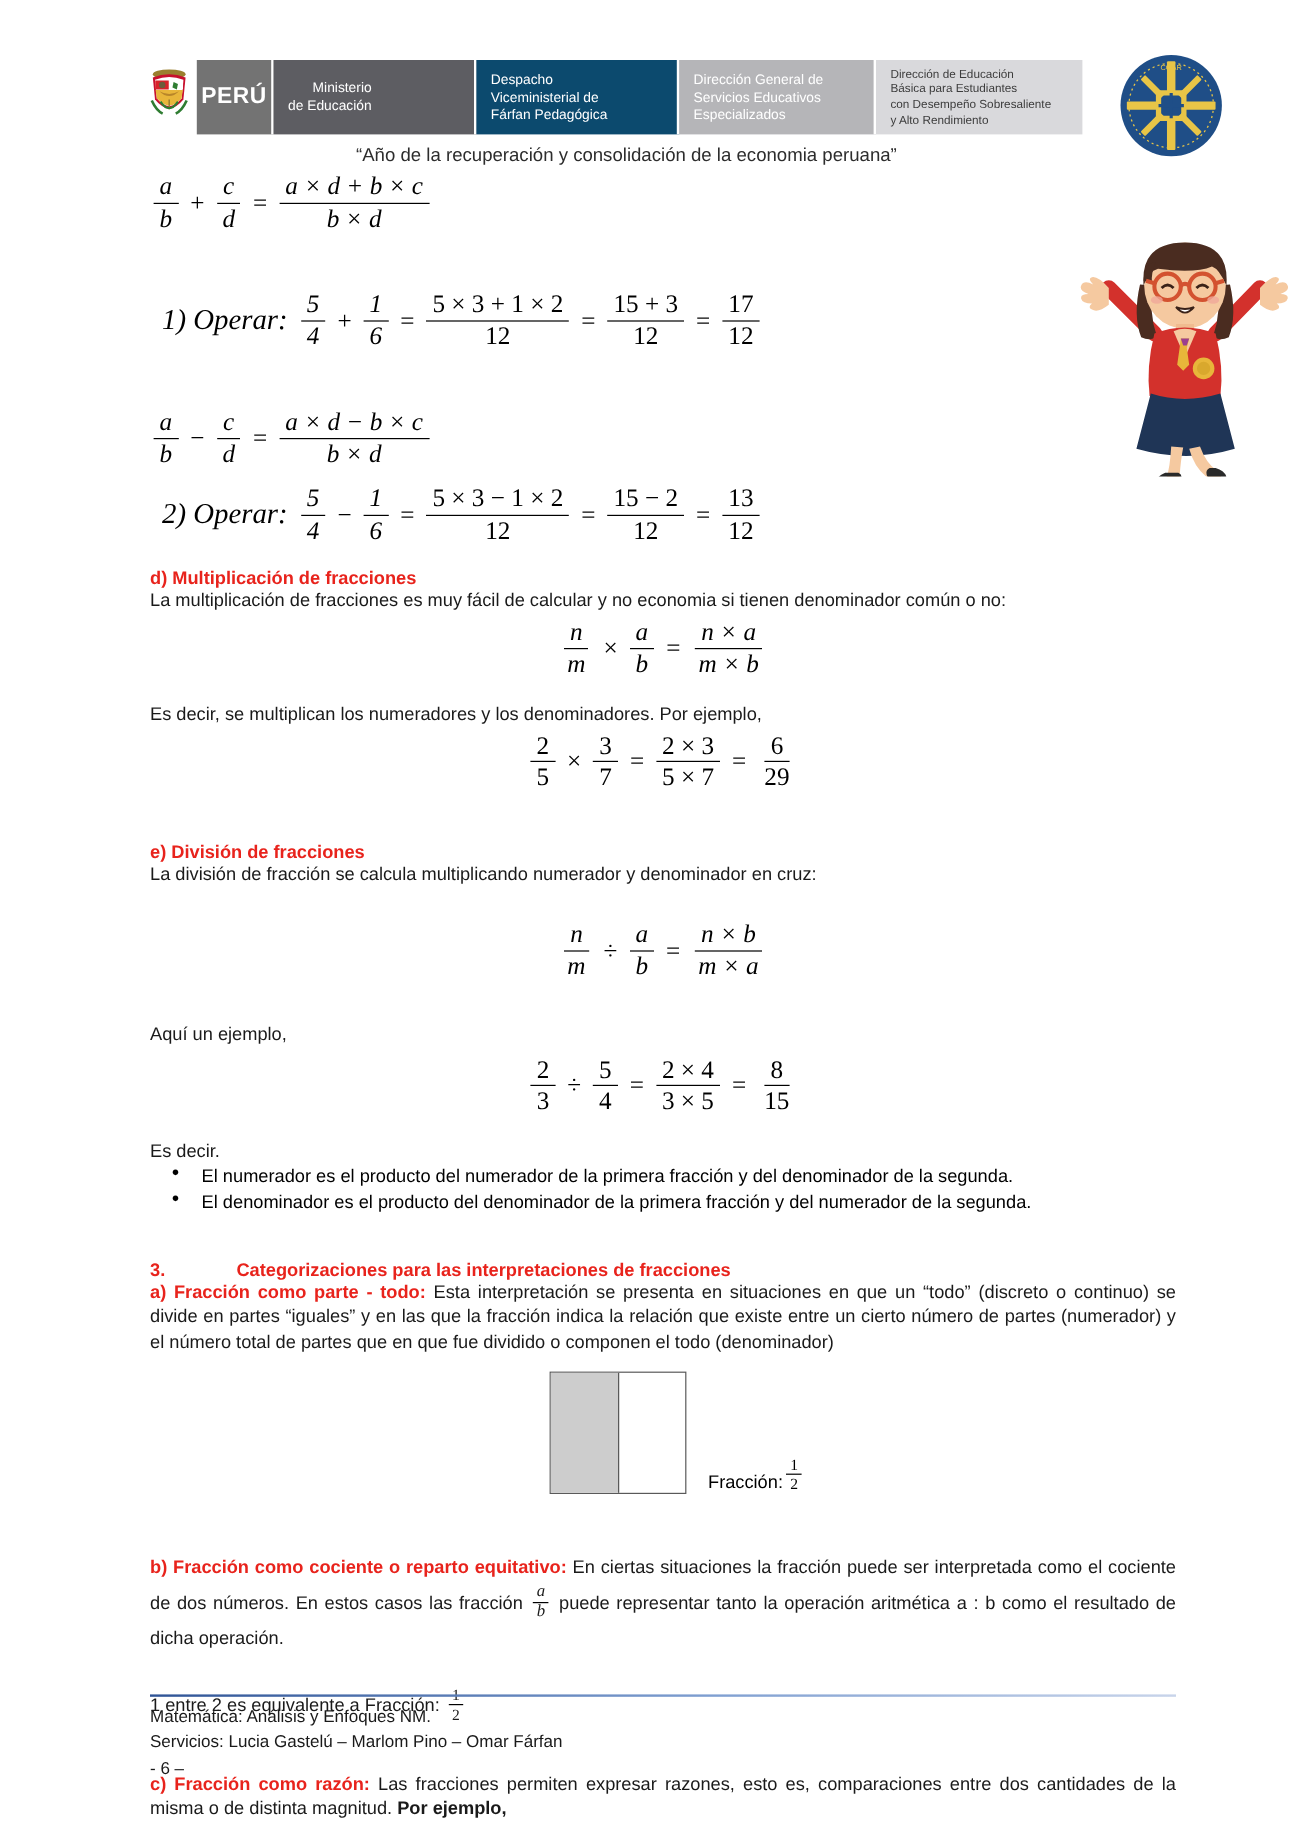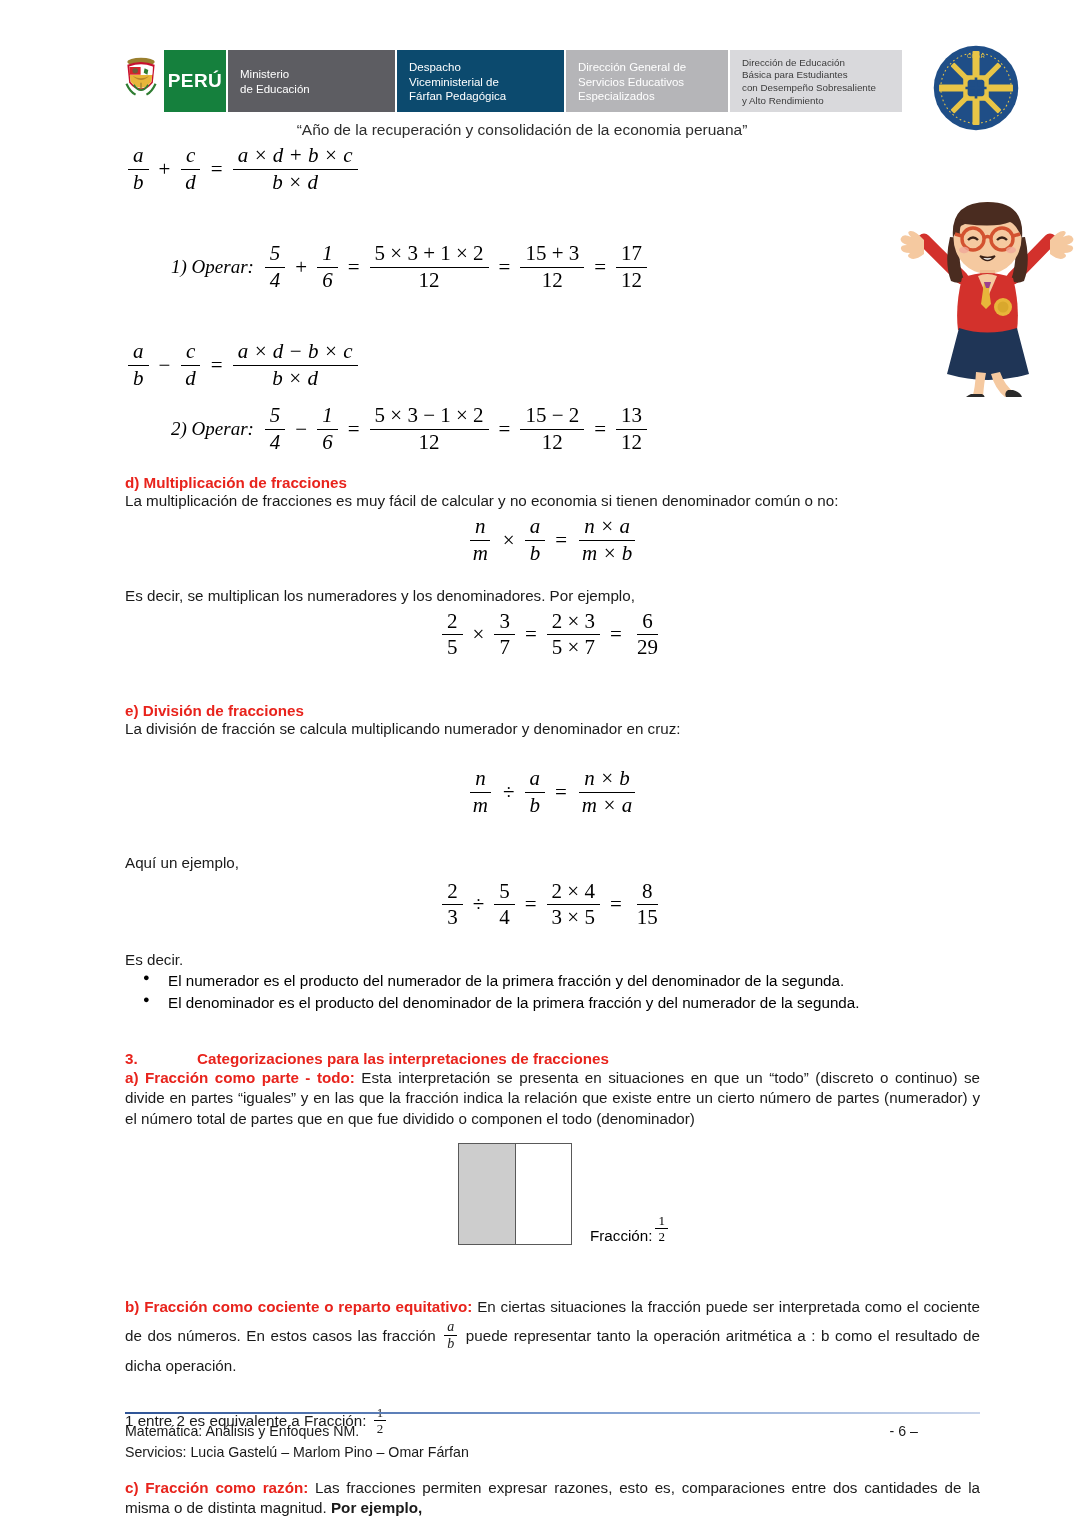--- a/index.html
+++ b/index.html
@@ -32,40 +32,40 @@
   }
   .coat-of-arms {
     width: 46px;
     flex: 0 0 46px;
     display: flex;
     align-items: center;
     justify-content: center;
   }
   .peru-block {
     flex: 0 0 62px;
-    background: #15803d;
+    background: #737373;
     color: #ffffff;
     font-size: 19px;
     font-weight: bold;
     letter-spacing: .4px;
     display: flex;
     align-items: center;
     justify-content: center;
     border-right: 2px solid #ffffff;
   }
   .hdr-cell {
     padding: 8px 10px 6px 12px;
     color: #ffffff;
     font-size: 11.5px;
     line-height: 1.28;
     border-right: 2px solid #ffffff;
     display: flex;
     align-items: center;
   }
-  .hdr-c1 { flex: 0 0 145px; background: #5d5d62; }
+  .hdr-c1 { flex: 0 0 145px; background: #5d5d62; text-align: right; }
   .hdr-c2 { flex: 0 0 145px; background: #0c4a6e; }
   .hdr-c3 { flex: 0 0 140px; background: #b5b5b8; color: #ffffff; font-size: 11.5px;}
   .hdr-c4 { flex: 0 0 150px; background: #d9d9dc; color: #3c3c3c; font-size: 9.8px; line-height: 1.3; border-right: none;}
   .hdr-spacer { flex: 1 1 auto; }
   .qoar-logo {
     position: absolute;
     right: 60px;
     top: 44px;
     width: 88px;
     height: 88px;
@@ -131,21 +131,21 @@
   .frac .num {
     padding: 0 5px 1px 5px;
     border-bottom: 1.4px solid #000;
     line-height: 1.12;
   }
   .frac .den {
     padding: 1px 5px 0 5px;
     line-height: 1.12;
   }
   .op { margin: 0 7px; font-style: normal; }
-  .lbl { font-style: italic; margin-right: 8px; font-size: 19px; margin-left: 36px;}
+  .lbl { font-style: italic; margin-right: 8px; font-size: 24px;}
   .up { font-style: normal; }
 
   
   .ifrac {
     display: inline-flex;
     flex-direction: column;
     align-items: center;
     vertical-align: middle;
     font-family: "Liberation Serif", serif;
     font-style: italic;
@@ -229,20 +229,21 @@
     height: 2px;
     background: linear-gradient(to right, #2f5496 0%, #7f9fd1 55%, #c8d4ea 100%);
     margin-bottom: 7px;
   }
   .footer-row {
     display: flex;
     justify-content: space-between;
     font-size: 14.2px;
     line-height: 1.5;
     color: #1a1a1a;
+    flex-direction: column;
   }
   .footer-left div { white-space: nowrap; }
   .footer-page { padding-right: 62px; }
 </style>
 </head>
 <body>
 
 <div class="page">
 
   <div class="header">

